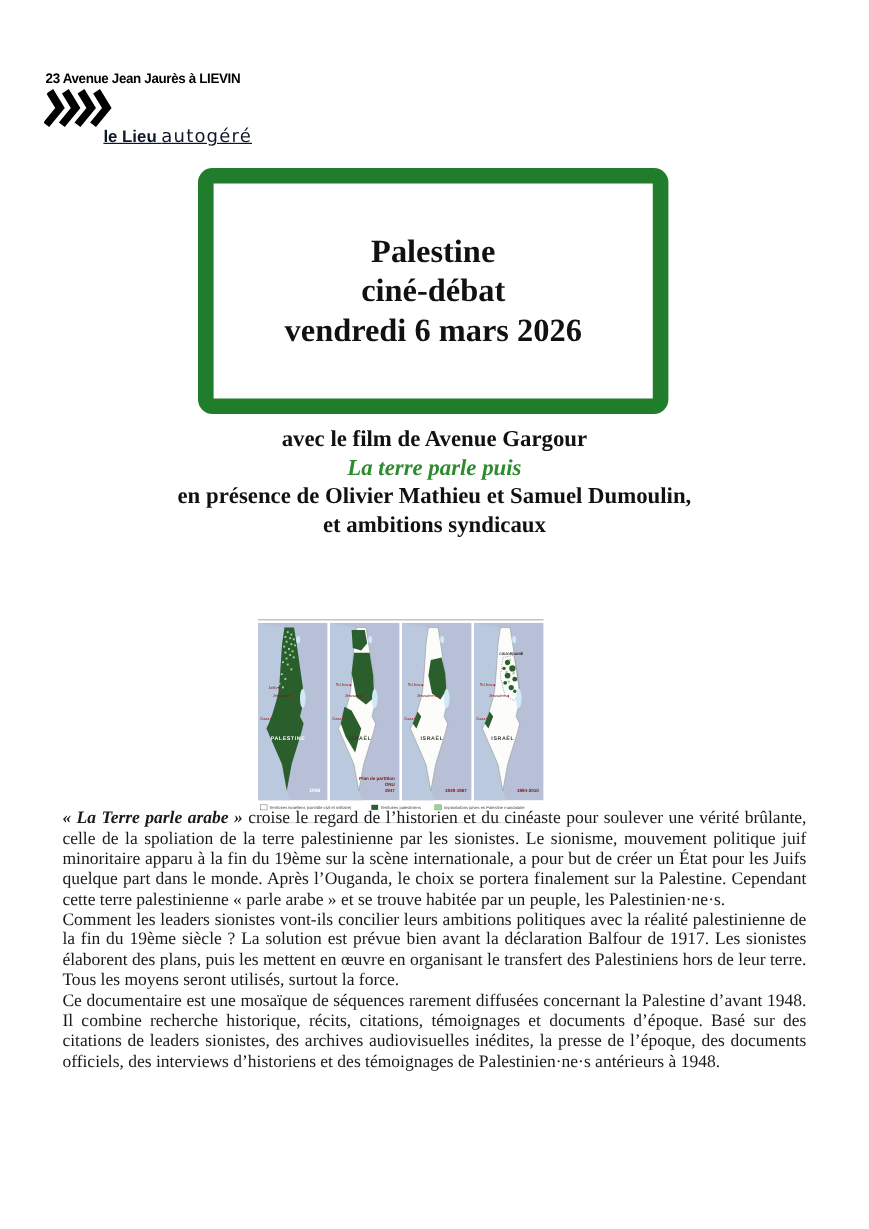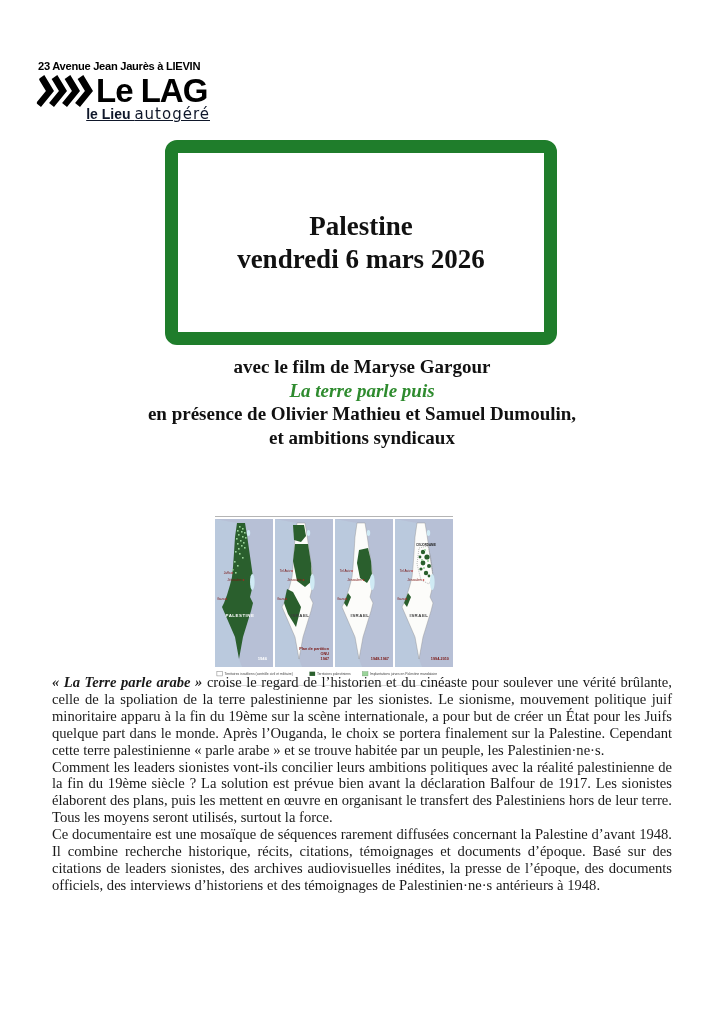--- a/index.html
+++ b/index.html
@@ -67,34 +67,34 @@
     <div class="logo-address">23 Avenue Jean Jaurès à LIEVIN</div>
     <div class="logo-row">
       <svg class="chevrons" width="56" height="32" viewBox="0 0 56 32">
         <g stroke="#000" stroke-width="6.5" fill="none">
           <path d="M2,2 L12,16 L2,30"></path>
           <path d="M15,2 L25,16 L15,30"></path>
           <path d="M28,2 L38,16 L28,30"></path>
           <path d="M41,2 L51,16 L41,30"></path>
         </g>
       </svg>
-      <span class="logo-name">Le LAG</span>
     </div>
     <div class="logo-sub">
       <span>le Lieu </span><span class="autogere">autogéré</span>
     </div>
   </header>
 
   <section class="event-box">
     <div class="event-line">Palestine</div>
+    <div class="event-line">ciné-débat</div>
     <div class="event-line">vendredi 6 mars 2026</div>
   </section>
 
   <section class="intro">
-    <div class="intro-line">avec le film de Maryse Gargour</div>
+    <div class="intro-line">avec le film de Avenue Gargour</div>
     <div class="intro-line film-title">La terre parle puis</div>
     <div class="intro-line">en présence de Olivier Mathieu et Samuel Dumoulin,</div>
     <div class="intro-line">et ambitions syndicaux</div>
   </section>
 
   <figure class="maps">
     <div class="maps-row">
 
       <svg class="map-panel map-txt" width="58" height="148" viewBox="0 0 58 148">
         <rect class="sea" x="0" y="0" width="58" height="148"></rect>

